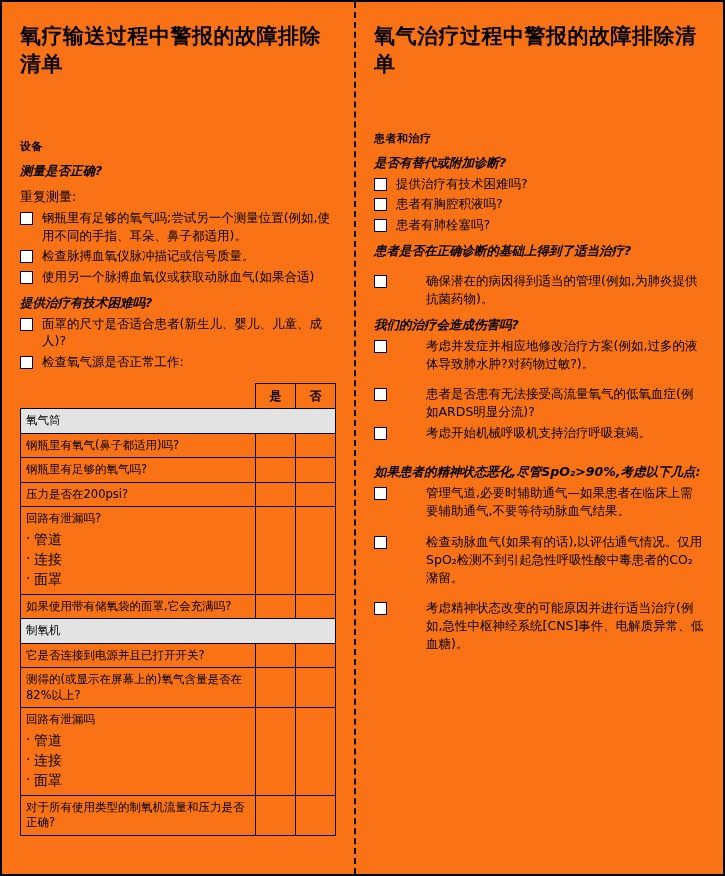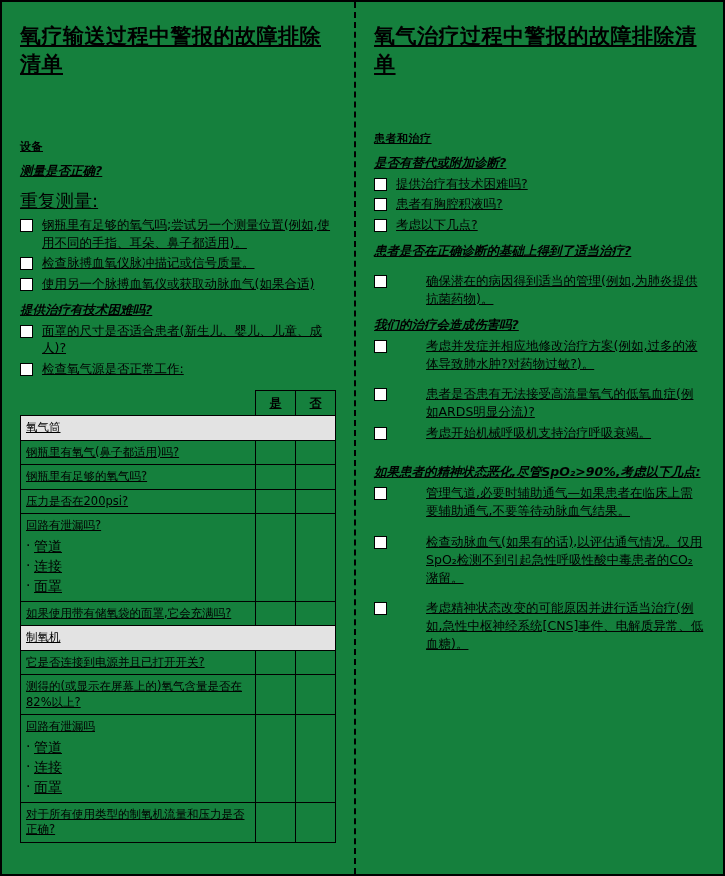--- a/index.html
+++ b/index.html
@@ -10,23 +10,22 @@
   body {
     font-family: "DejaVu Sans", "Liberation Sans", sans-serif;
     color: #000000;
   }
   #page {
     width: 725px;
     height: 876px;
     position: relative;
     box-sizing: border-box;
     border: 2px solid #000;
-    background: #15803d;
+    background: #f97316;
     overflow: hidden;
-    text-decoration: underline;
   }
   .columns {
     display: flex;
     height: 100%;
     box-sizing: border-box;
   }
   .col {
     box-sizing: border-box;
     padding: 16px 18px 10px 18px;
     height: 100%;
@@ -55,21 +54,21 @@
   .gap-left { height: 60px; }
   .gap-right { height: 52px; }
   .sub-head {
     font-size: 12.5px;
     font-weight: bold;
     font-style: italic;
     margin: 9px 0 3px 0;
     line-height: 1.35;
   }
   .plain-line {
-    font-size: 18px;
+    font-size: 13px;
     margin: 8px 0 2px 0;
     line-height: 1.4;
   }
   .cb-row {
     display: flex;
     align-items: flex-start;
     margin: 3px 0 3px 0;
   }
   .cb {
     width: 11px;
@@ -269,21 +268,21 @@
       <div class="cb-row">
         <span class="cb"></span>
         <span class="cb-text">提供治疗有技术困难吗?</span>
       </div>
       <div class="cb-row">
         <span class="cb"></span>
         <span class="cb-text">患者有胸腔积液吗?</span>
       </div>
       <div class="cb-row">
         <span class="cb"></span>
-        <span class="cb-text">考虑以下几点?</span>
+        <span class="cb-text">患者有肺栓塞吗?</span>
       </div>
 
       <div class="sub-head">患者是否在正确诊断的基础上得到了适当治疗?</div>
       <div class="spacer6"></div>
       <div class="cb-row wide">
         <span class="cb"></span>
         <span class="cb-text">确保潜在的病因得到适当的管理(例如,为肺炎提供抗菌药物)。</span>
       </div>
 
       <div class="sub-head">我们的治疗会造成伤害吗?</div>

